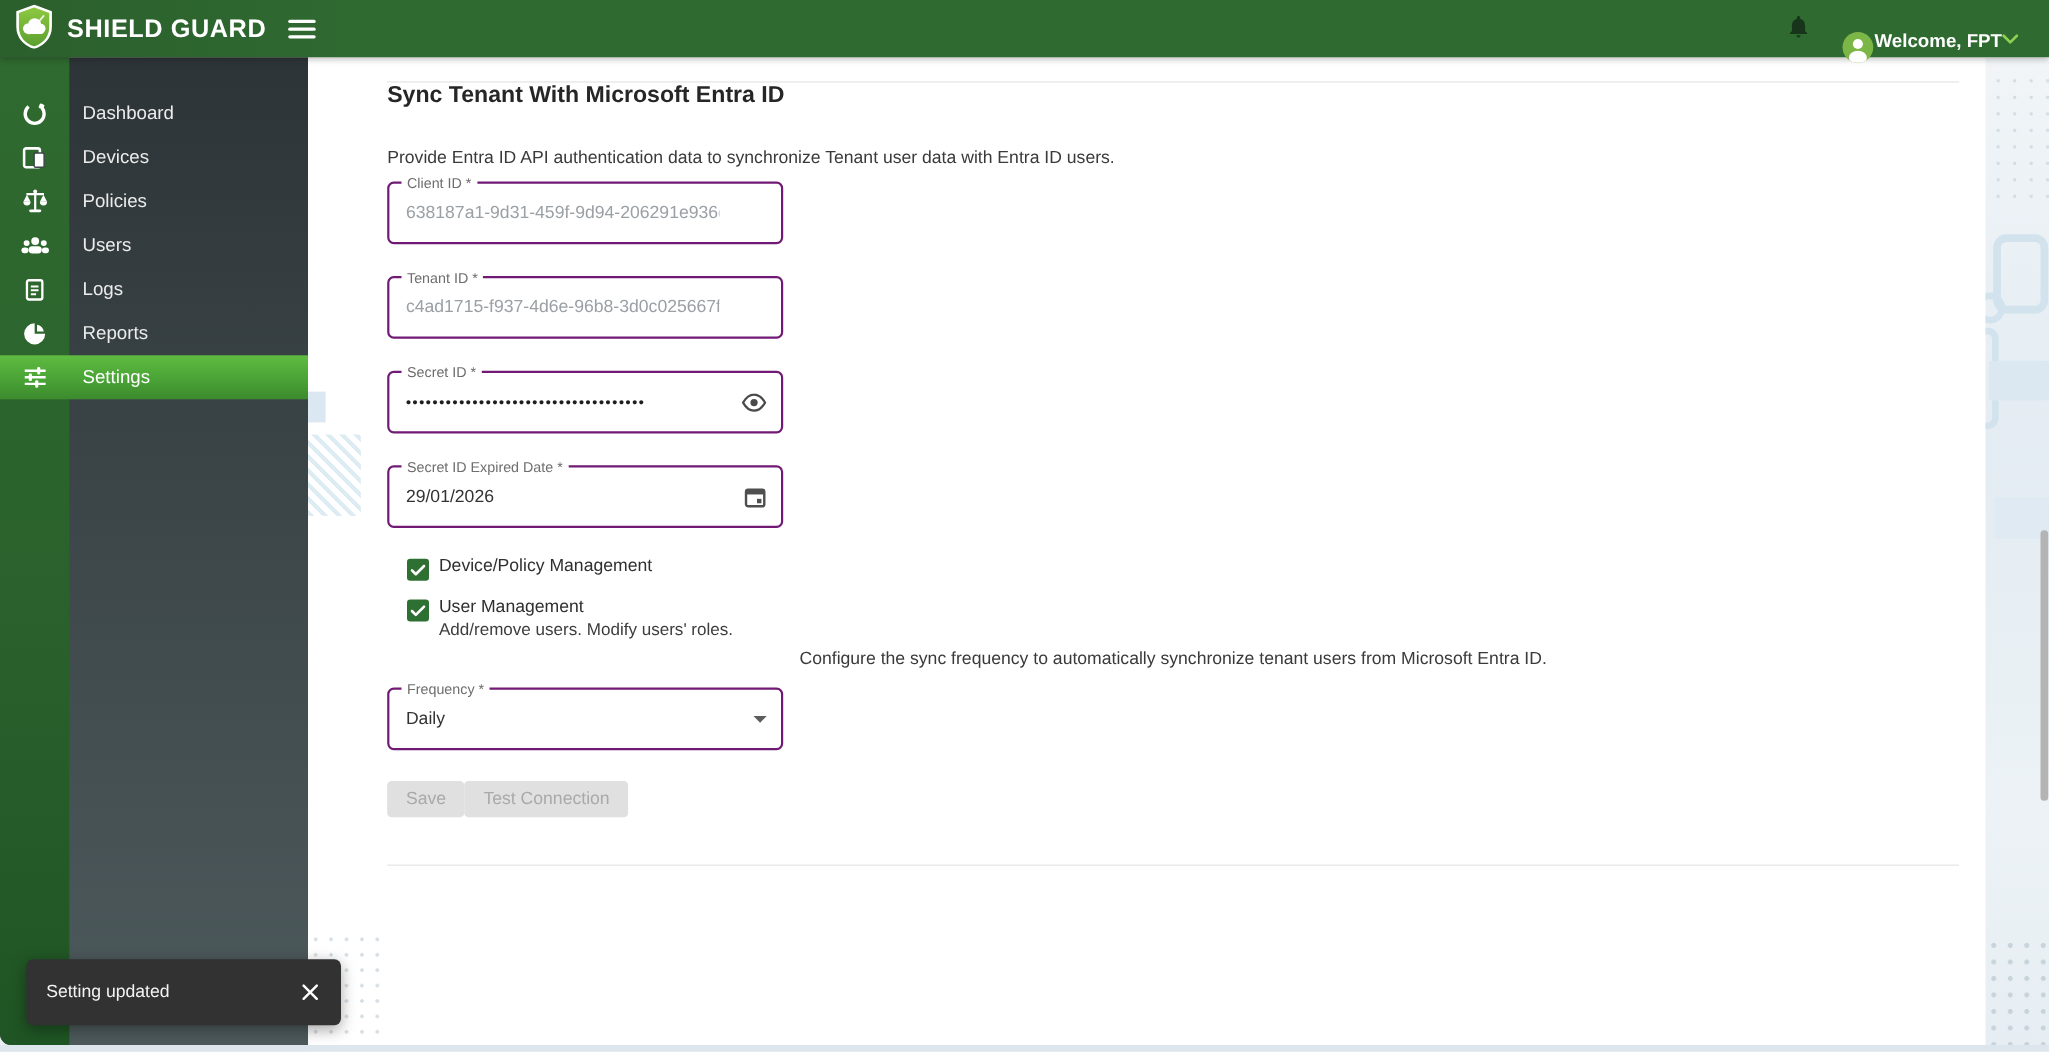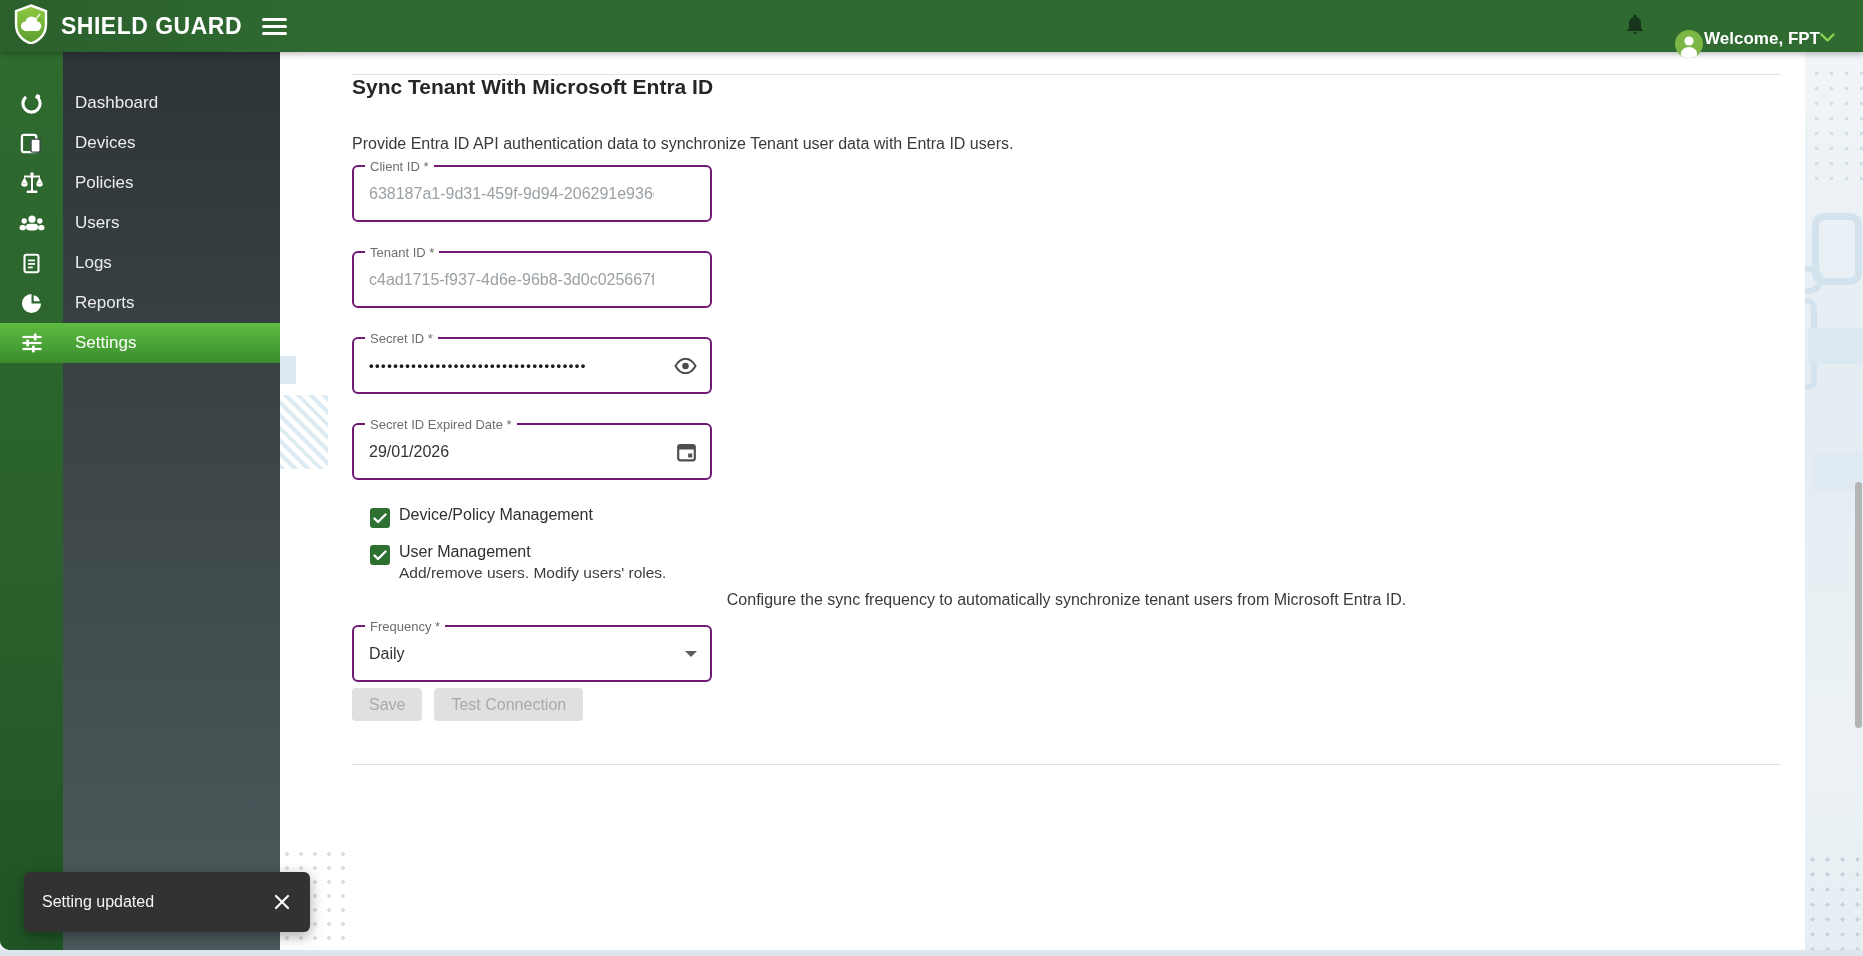--- a/index.html
+++ b/index.html
@@ -67,21 +67,21 @@
   
   .check-row { display:flex; margin-left:18px; }
   .check-row.c1 { margin-top:26px; } .check-row.c2 { margin-top:15px; }
   .checkbox { width:20px; height:20px; border-radius:3px; background:#2e7031; flex:0 0 20px;
               display:flex; align-items:center; justify-content:center; margin-top:2px; cursor:pointer; }
   .check-text { padding-left:9px; }
   .check-title { font-size:16px; color:#2f2f2f; }
   .check-desc { font-size:15.5px; color:#3d3d3d; margin-top:3px; }
 
   
-  .btn-row { margin-top:6px; display:flex; gap:12px; }
+  .btn-row { margin-top:28px; display:flex; gap:0; }
   .btn { height:33px; border:none; border-radius:4px; background:#e0e0e0; color:#a9a9a9;
          font-size:16px; font-family:"Liberation Sans", sans-serif; padding:0 17px; cursor:default; }
 
   
   .toast { position:absolute; left:24px; top:872px; width:286px; height:60px; background:#323232;
            border-radius:6px; display:flex; align-items:center; z-index:40;
            box-shadow:0 4px 14px rgba(0,0,0,.35); }
   .toast-msg { color:#f4f4f4; font-size:16px; padding-left:18px; }
   .toast-close { margin-left:auto; margin-right:14px; display:flex; align-items:center;
                  cursor:pointer; padding:6px; }

